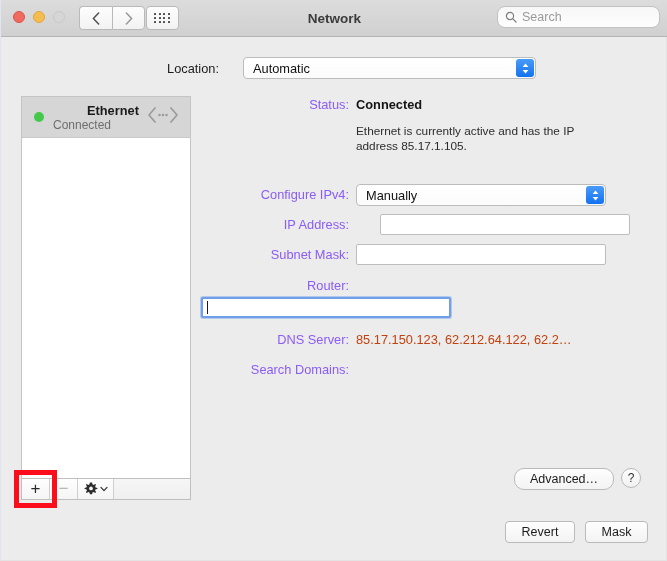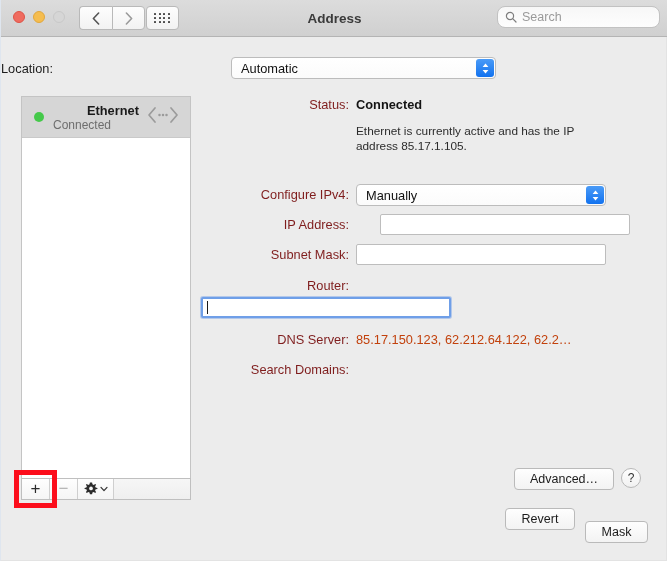--- a/index.html
+++ b/index.html
@@ -97,21 +97,22 @@
 
   
   #location-row {
     position: absolute;
     left: 0; top: 56px;
     width: 667px; height: 24px;
     display: flex; align-items: center;
   }
   #location-label {
     width: 230px;
-    padding-right: 1px;
+    text-align: right;
+    padding-right: 12px;
     font-size: 12.8px;
     color: #1d1d1d;
   }
 
   .popup {
     position: relative;
     height: 22px;
     background: linear-gradient(to bottom, #ffffff, #fbfbfb);
     border: 1px solid #bcbcbc;
     border-radius: 4px;
@@ -124,21 +125,21 @@
   }
   .popup .arrows {
     position: absolute;
     right: 1px; top: 1px;
     width: 18px; height: 18px;
     background: linear-gradient(to bottom, #4a9bf7, #1272ef);
     border-radius: 3px;
     display: flex; align-items: center; justify-content: center;
   }
 
-  #location-popup { width: 265px; }
+  #location-popup { width: 293px; margin-left: 12px; }
 
   
   #sidebar {
     position: absolute;
     left: 20px; top: 96px;
     width: 170px; height: 383px;
     background: #ffffff;
     border: 1px solid #c4c4c4;
     overflow: hidden;
   }
@@ -193,21 +194,21 @@
 
   
   #detail { position: absolute; left: 200px; top: 96px; width: 460px; }
 
   .row { display: flex; align-items: flex-start; margin-bottom: 8px; }
   .row-label {
     width: 155px;
     text-align: right;
     padding-right: 7px;
     font-size: 12.8px;
-    color: #7f1d1d;
+    color: #8b5cf6;
     line-height: 22px;
     flex: none;
   }
   .row-value { flex: 1; }
 
   #status-row .row-label { line-height: 17px; }
   #status-value { font-size: 12.8px; font-weight: bold; color: #141414; line-height: 17px; }
   #status-desc {
     font-size: 11.8px;
     color: #2c2c2c;
@@ -248,32 +249,32 @@
     padding: 0 13px;
     background: linear-gradient(to bottom, #fefefe, #f3f3f3);
     border: 1px solid #bababa;
     border-radius: 4px;
     font-family: "Liberation Sans", sans-serif;
     font-size: 12.5px;
     color: #1b1b1b;
     display: inline-flex; align-items: center; justify-content: center;
   }
 
-  #advanced-btn { position: absolute; left: 513px; top: 468px; width: 100px; }
+  #advanced-btn { position: absolute; left: 513px; top: 468px; width: 100px; border-radius: 10px; }
   #help-btn {
     position: absolute;
     left: 620px; top: 468px;
     width: 20px; height: 20px;
     border-radius: 50%;
     background: linear-gradient(to bottom, #fefefe, #f1f1f1);
     border: 1px solid #b8b8b8;
     font-size: 12px; color: #333;
     display: flex; align-items: center; justify-content: center;
   }
-  #revert-btn { position: absolute; left: 504px; top: 508px; width: 70px; text-align: right; }
+  #revert-btn { position: absolute; left: 504px; top: 521px; width: 70px; text-align: right; }
   #apply-btn  { position: absolute; left: 584px; top: 521px; width: 63px; }
 </style>
 </head>
 <body>
 
 <div id="window">
 
   <div id="titlebar">
     <div class="traffic close"></div>
     <div class="traffic minimize"></div>
@@ -300,21 +301,21 @@
           <i></i>
           <i></i>
           <i></i>
         <i></i>
           <i></i>
           <i></i>
           <i></i>
       </span>
     </div>
 
-    <div id="window-title">Address</div>
+    <div id="window-title">Network</div>
 
     <div id="search-box">
       <svg class="mag" width="12" height="12" viewBox="0 0 12 12">
         <circle cx="5" cy="5" r="3.6" stroke="#7d7d7d" stroke-width="1.2" fill="none"></circle>
         <line x1="7.7" y1="7.7" x2="11" y2="11" stroke="#7d7d7d" stroke-width="1.2" stroke-linecap="round"></line>
       </svg>
       <input id="search-input" type="text" placeholder="Search" style="">
     </div>
   </div>
 

